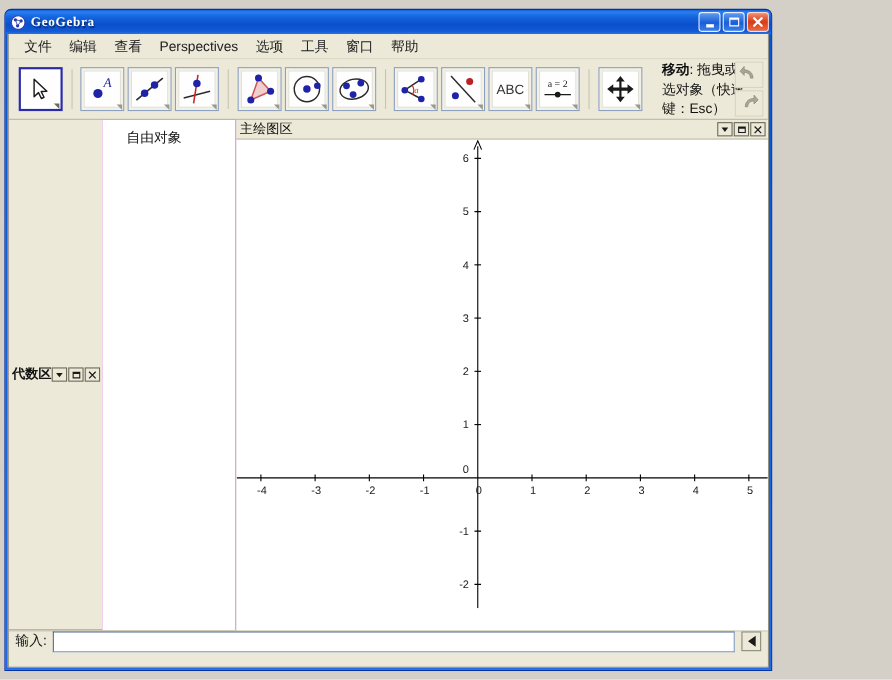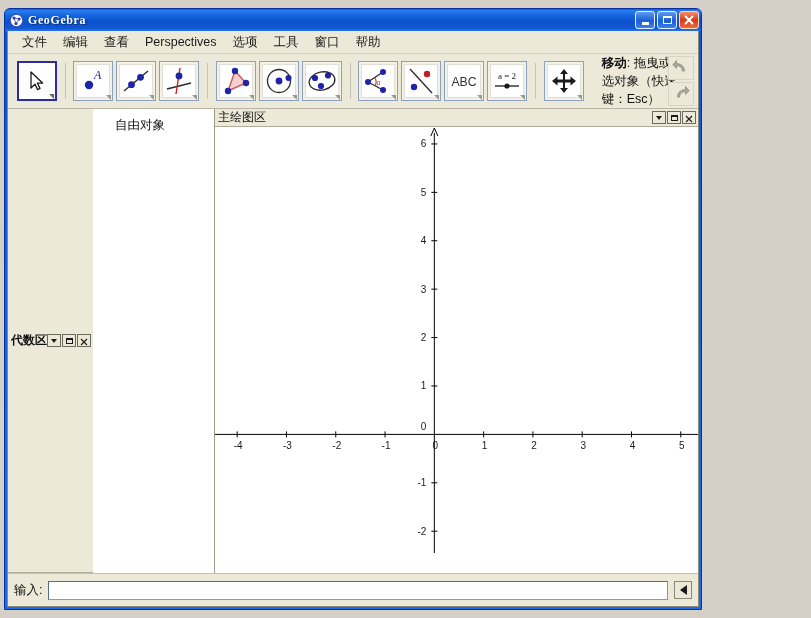--- a/index.html
+++ b/index.html
@@ -275,21 +275,21 @@
     position: relative;
     overflow: hidden;
   }
   .graphics-body svg { display: block; }
 
   
   .inputbar {
     flex: 0 0 32px;
     background: #ece9d8;
     display: flex;
-    align-items: center;
+    align-items: flex-start;
     padding: 0 6px;
     border-top: 1px solid #c4c0b0;
     gap: 6px;
   }
   .input-label {
     font-size: 12.5px;
     color: #111;
     flex: 0 0 auto;
     white-space: nowrap;
   }

